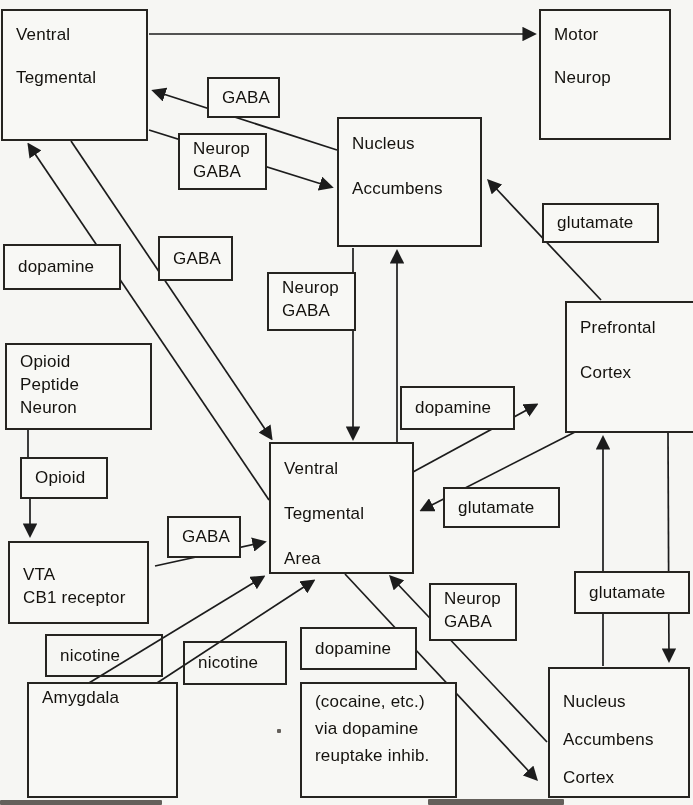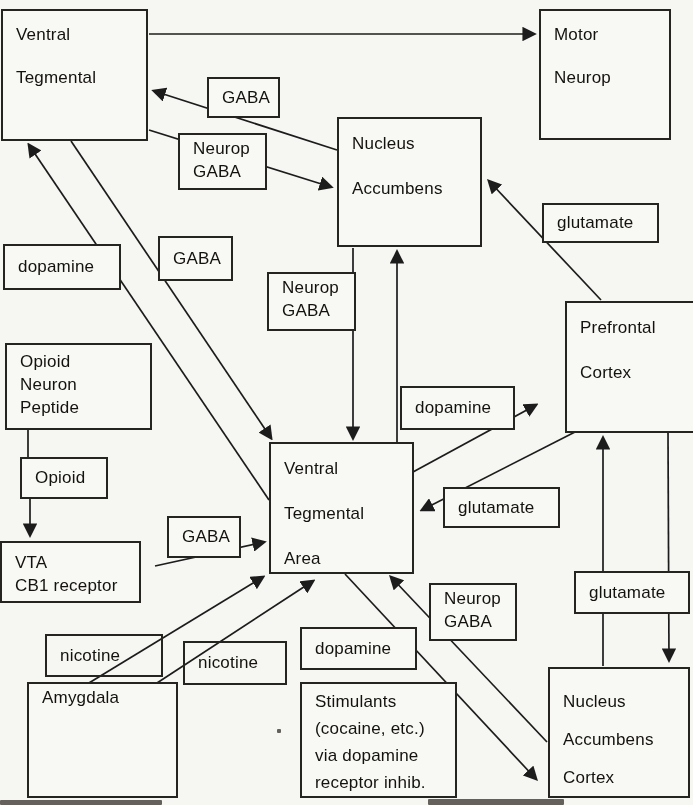--- a/index.html
+++ b/index.html
@@ -80,41 +80,41 @@
     <div class="node" style="left: 267px; top: 272px; width: 89px; height: 59px; line-height: 23px; border-color: rgb(38, 36, 32); color: rgb(20, 18, 14);">
       <span class="ln">Neurop</span>
       <span class="ln">GABA</span>
     </div>
     <div class="node" style="left: 543px; top: 301px; width: 130px; height: 132px; line-height: 45px; border-color: rgb(38, 36, 32); color: rgb(20, 18, 14); margin-left: 22px;">
       <span class="ln">Prefrontal</span>
       <span class="ln">Cortex</span>
     </div>
     <div class="node" style="left: 5px; top: 343px; width: 147px; height: 87px; line-height: 23px; border-color: rgb(38, 36, 32); color: rgb(20, 18, 14); padding-top: 5px;">
       <span class="ln">Opioid</span>
+      <span class="ln">Peptide</span>
       <span class="ln">Neuron</span>
-      <span class="ln">Peptide</span>
     </div>
     <div class="node one" style="left: 400px; top: 386px; width: 115px; height: 44px; line-height: 20px; border-color: rgb(38, 36, 32); color: rgb(20, 18, 14);">
       <span class="ln">dopamine</span>
     </div>
     <div class="node one" style="left: 20px; top: 457px; width: 88px; height: 42px; line-height: 20px; border-color: rgb(38, 36, 32); color: rgb(20, 18, 14);">
       <span class="ln">Opioid</span>
     </div>
     <div class="node" style="left: 269px; top: 442px; width: 145px; height: 132px; line-height: 45px; border-color: rgb(38, 36, 32); color: rgb(20, 18, 14);">
       <span class="ln">Ventral</span>
       <span class="ln">Tegmental</span>
       <span class="ln">Area</span>
     </div>
     <div class="node one" style="left: 443px; top: 487px; width: 117px; height: 41px; line-height: 20px; border-color: rgb(38, 36, 32); color: rgb(20, 18, 14);">
       <span class="ln">glutamate</span>
     </div>
     <div class="node one" style="left: 167px; top: 516px; width: 74px; height: 42px; line-height: 20px; border-color: rgb(38, 36, 32); color: rgb(20, 18, 14);">
       <span class="ln">GABA</span>
     </div>
-    <div class="node" style="left: 0; top: 541px; width: 141px; height: 62px; line-height: 23px; border-color: rgb(38, 36, 32); color: rgb(20, 18, 14); padding-top: 8px;">
+    <div class="node" style="left: 8px; top: 541px; width: 141px; height: 83px; line-height: 23px; border-color: rgb(38, 36, 32); color: rgb(20, 18, 14); padding-top: 20px;">
       <span class="ln">VTA</span>
       <span class="ln">CB1 receptor</span>
     </div>
     <div class="node one" style="left: 574px; top: 571px; width: 116px; height: 43px; line-height: 20px; border-color: rgb(38, 36, 32); color: rgb(20, 18, 14);">
       <span class="ln">glutamate</span>
     </div>
     <div class="node" style="left: 429px; top: 583px; width: 88px; height: 58px; line-height: 23px; border-color: rgb(38, 36, 32); color: rgb(20, 18, 14);">
       <span class="ln">Neurop</span>
       <span class="ln">GABA</span>
     </div>
@@ -124,24 +124,23 @@
     <div class="node one transparent" style="left: 183px; top: 641px; width: 104px; height: 44px; line-height: 20px; border-color: rgb(38, 36, 32); color: rgb(20, 18, 14);">
       <span class="ln">nicotine</span>
     </div>
     <div class="node one" style="left: 300px; top: 627px; width: 117px; height: 43px; line-height: 20px; border-color: rgb(38, 36, 32); color: rgb(20, 18, 14);">
       <span class="ln">dopamine</span>
     </div>
     <div class="node" style="left: 8px; top: 682px; width: 151px; height: 116px; line-height: 24px; border-color: rgb(38, 36, 32); color: rgb(20, 18, 14); margin-left: 19px;">
       <span class="ln">Amygdala</span>
     </div>
     <div class="node" style="left: 300px; top: 682px; width: 157px; height: 116px; line-height: 27px; border-color: rgb(38, 36, 32); color: rgb(20, 18, 14); padding-top: 4px;">
-      <span class="ln">Stimulants</span>
       <span class="ln">(cocaine, etc.)</span>
       <span class="ln">via dopamine</span>
-      <span class="ln">receptor inhib.</span>
+      <span class="ln">reuptake inhib.</span>
     </div>
     <div class="node" style="left: 548px; top: 667px; width: 142px; height: 131px; line-height: 38px; border-color: rgb(38, 36, 32); color: rgb(20, 18, 14); padding-top: 14px;">
       <span class="ln">Nucleus</span>
       <span class="ln">Accumbens</span>
       <span class="ln">Cortex</span>
     </div>
     <div class="artifact" style="left: 277px; top: 729px; width: 4px; height: 4px;"></div>
     <div class="artifact" style="left: 0px; top: 800px; width: 162px; height: 5px;"></div>
     <div class="artifact" style="left: 428px; top: 799px; width: 136px; height: 6px;"></div>
   </div>

